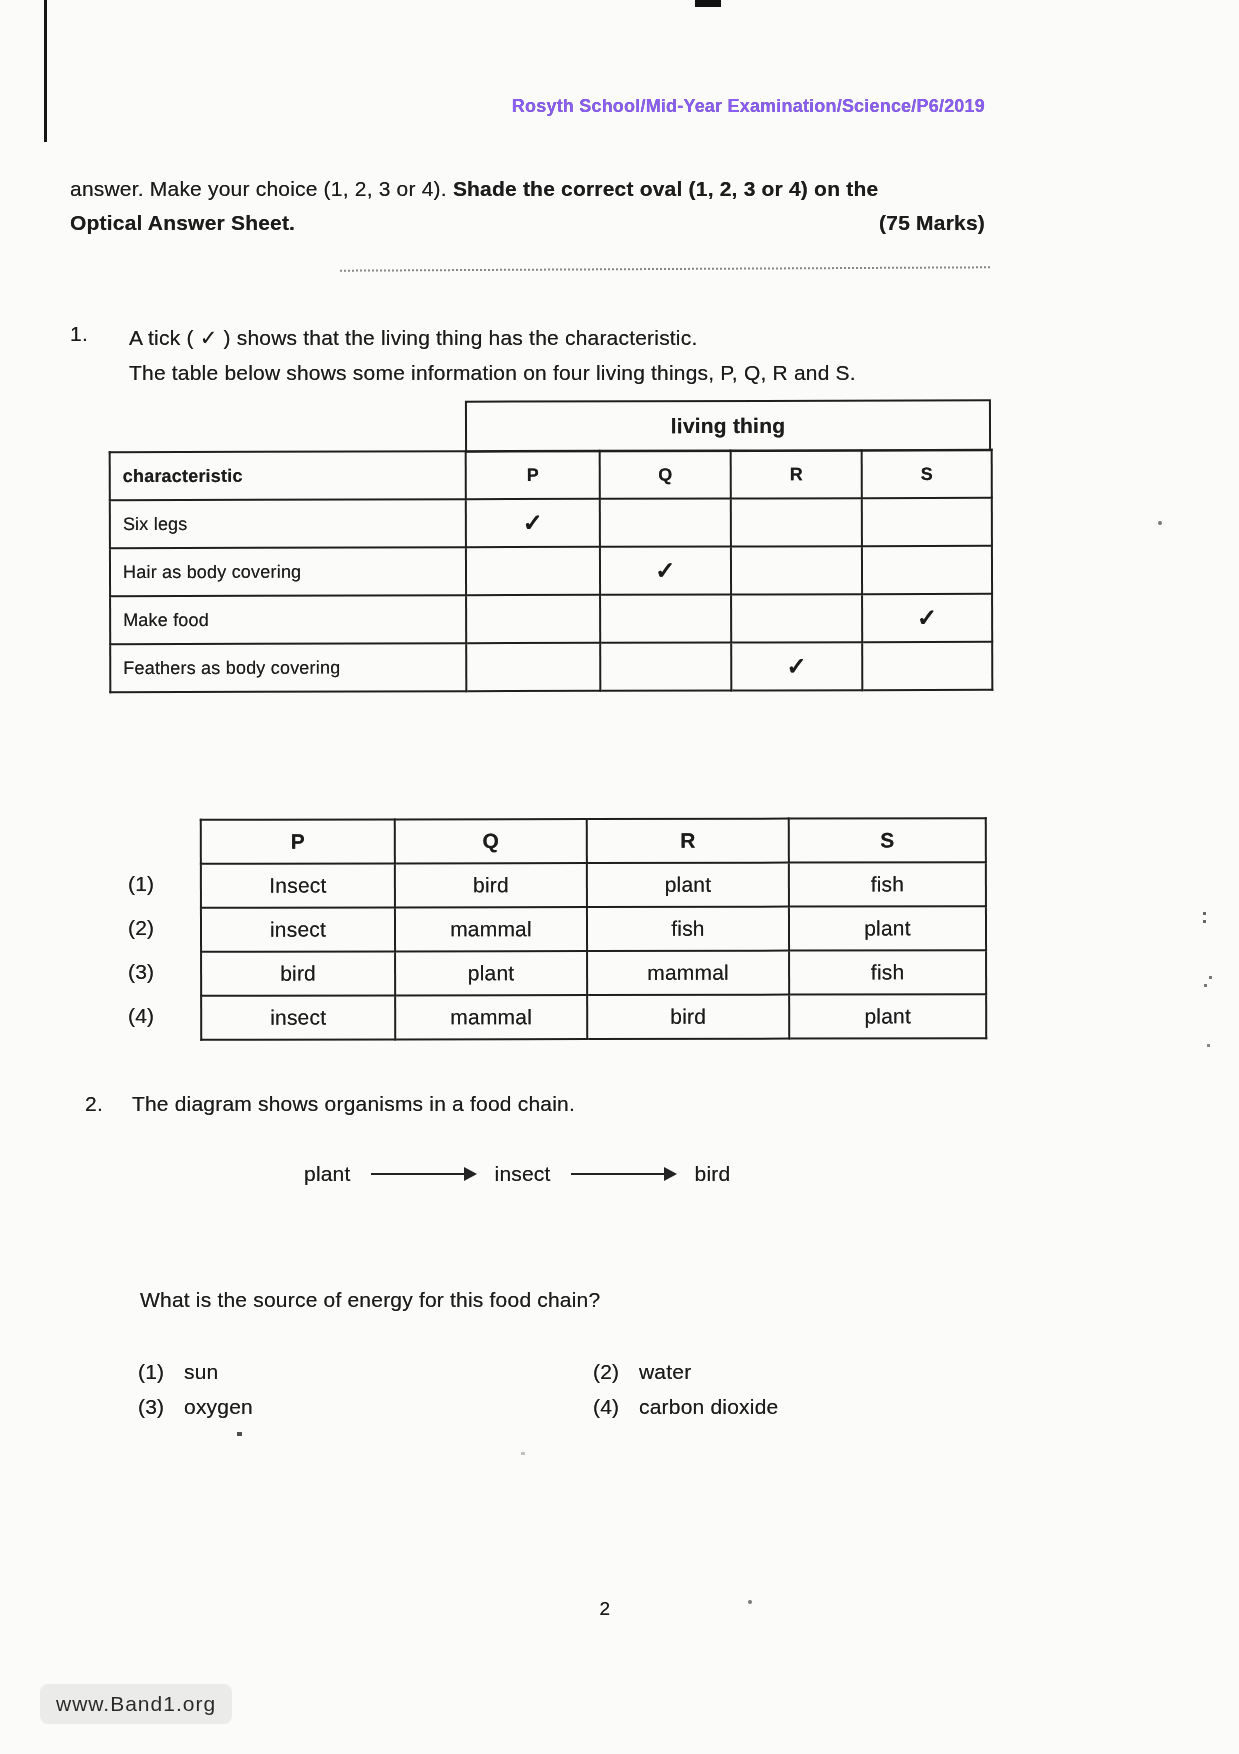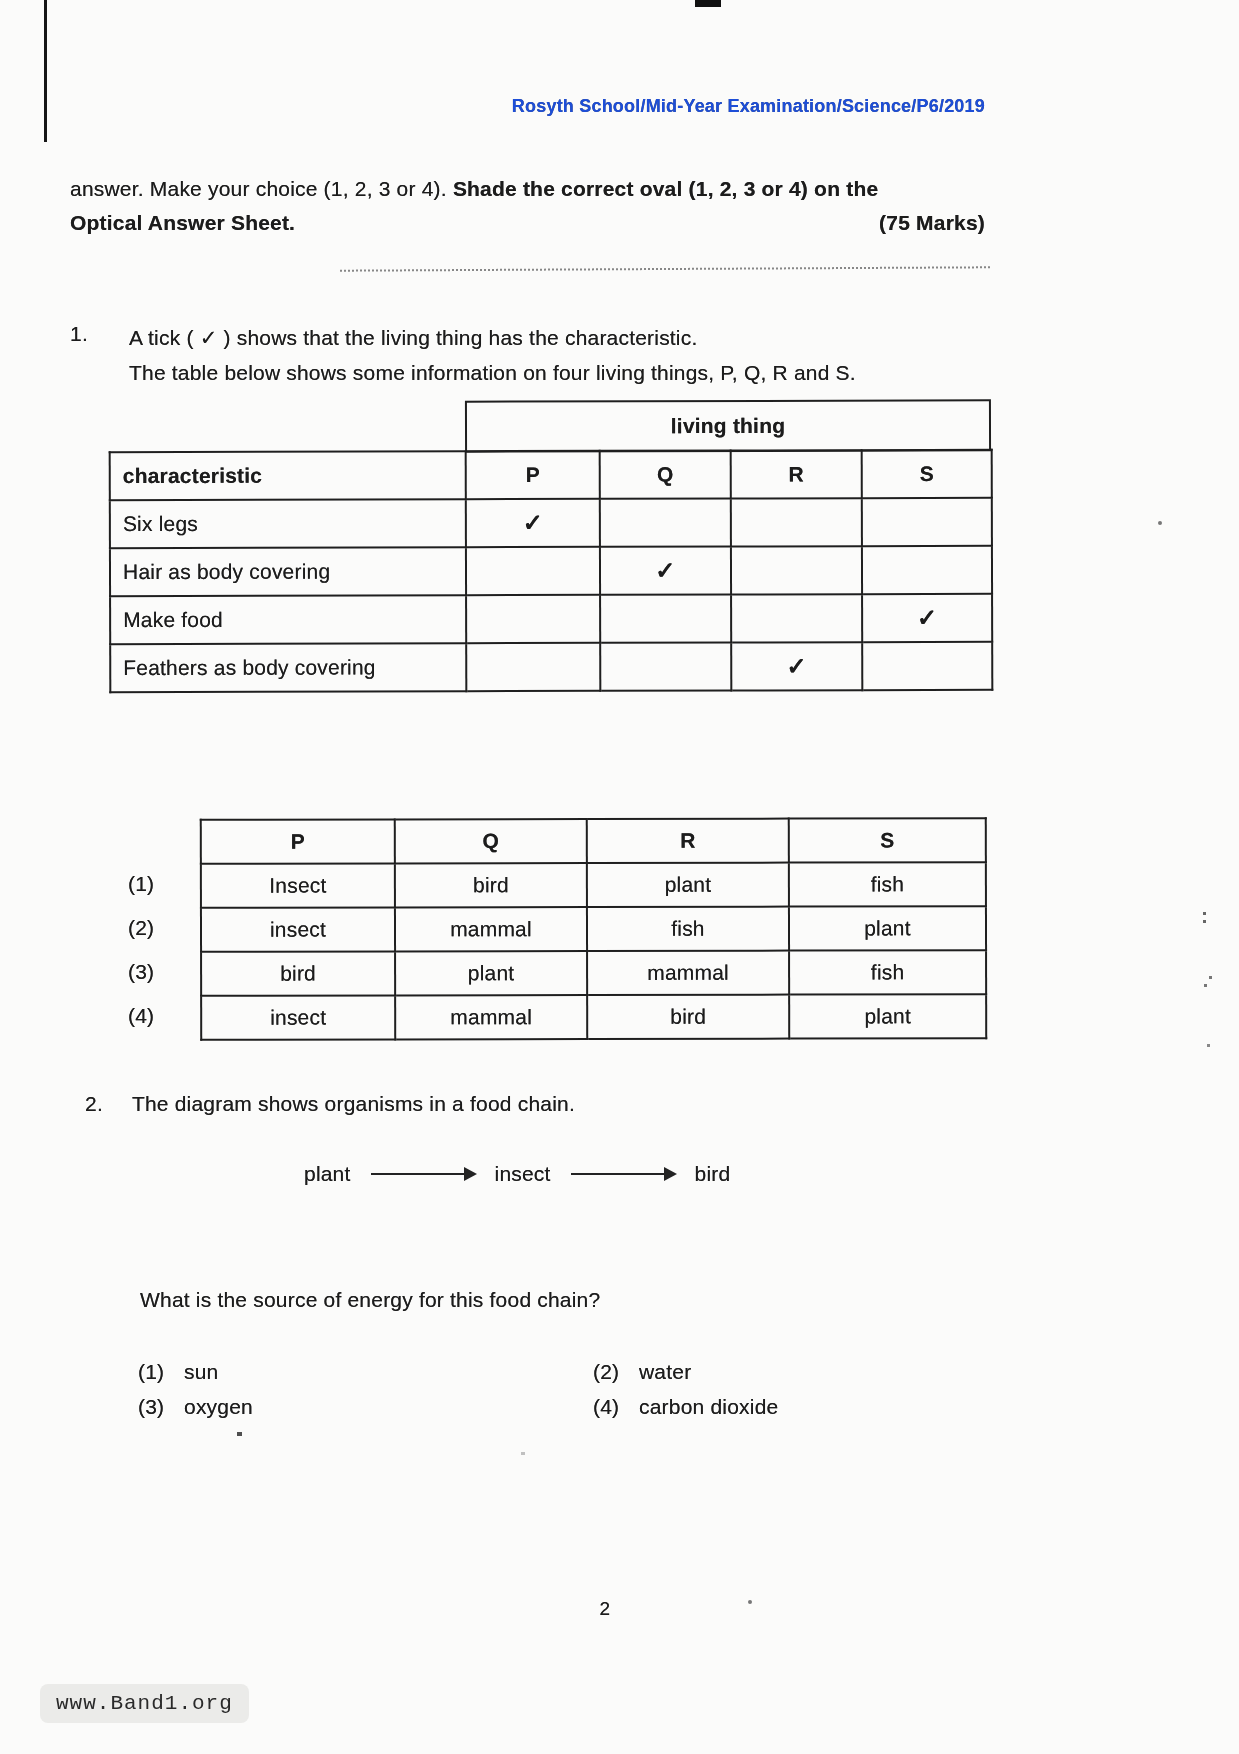--- a/index.html
+++ b/index.html
@@ -12,21 +12,21 @@
     font-family:"Liberation Sans", sans-serif;
     color:#1c1c1c;
     text-shadow:0 0 0.6px rgba(25,25,25,0.75);
     letter-spacing:0.2px;
   }
   .abs{position:absolute;}
 
   
   .exam-header{
     top:96px;right:254px;
-    font-size:18px;font-weight:bold;color:#1d4ed8;
+    font-size:18px;font-weight:bold;color:#8b5cf6;
   }
 
   
   .instructions{
     top:172px;left:70px;width:915px;
     font-size:21px;line-height:34px;
   }
   .instructions .b{font-weight:bold;}
   .marks-row{display:flex;justify-content:space-between;gap:41px;}
 
@@ -43,21 +43,21 @@
     font-size:21px;font-weight:bold;
     transform:rotate(-0.15deg);
   }
   table{border-collapse:collapse;table-layout:fixed;}
   .t1{
     left:109px;top:450px;width:882px;
     transform:rotate(-0.15deg);
   }
   .t1 td{
     border:2px solid #1f1f1f;
-    font-size:21px;
+    font-size:18px;
     padding:0 12px;
     height:48px;
     box-sizing:border-box;
     background:transparent;
   }
   .t1 td.head{font-weight:bold;text-align:center;}
   .t1 td.rowlabel{text-align:left;}
   .t1 td.tick{text-align:center;font-size:24px;font-weight:bold;}
   .t1 td.charhead{font-weight:bold;}
 
@@ -112,21 +112,21 @@
   .q2-options .cell.second{width:auto;}
   .q2-options .olabel{width:46px;}
 
   
   .page-number{top:1598px;left:0;width:1210px;text-align:center;font-size:19px;}
   .watermark{
     top:1684px;left:40px;
     background:#ebebe9;
     border-radius:8px;
     padding:8px 16px;
-    font-family:Liberation Mono, monospace;
+    font-family:Liberation Sans, sans-serif;
     font-size:21px;color:#2a2a2a;
     letter-spacing:1px;
     text-shadow:none;
   }
 
   
   .art{position:absolute;background:#3a3a3a;}
   .a-vline{left:44px;top:0;width:3px;height:142px;background:#161616;}
   .a-topmark{left:695px;top:0;width:26px;height:7px;background:#111;}
   .a-dashline{

